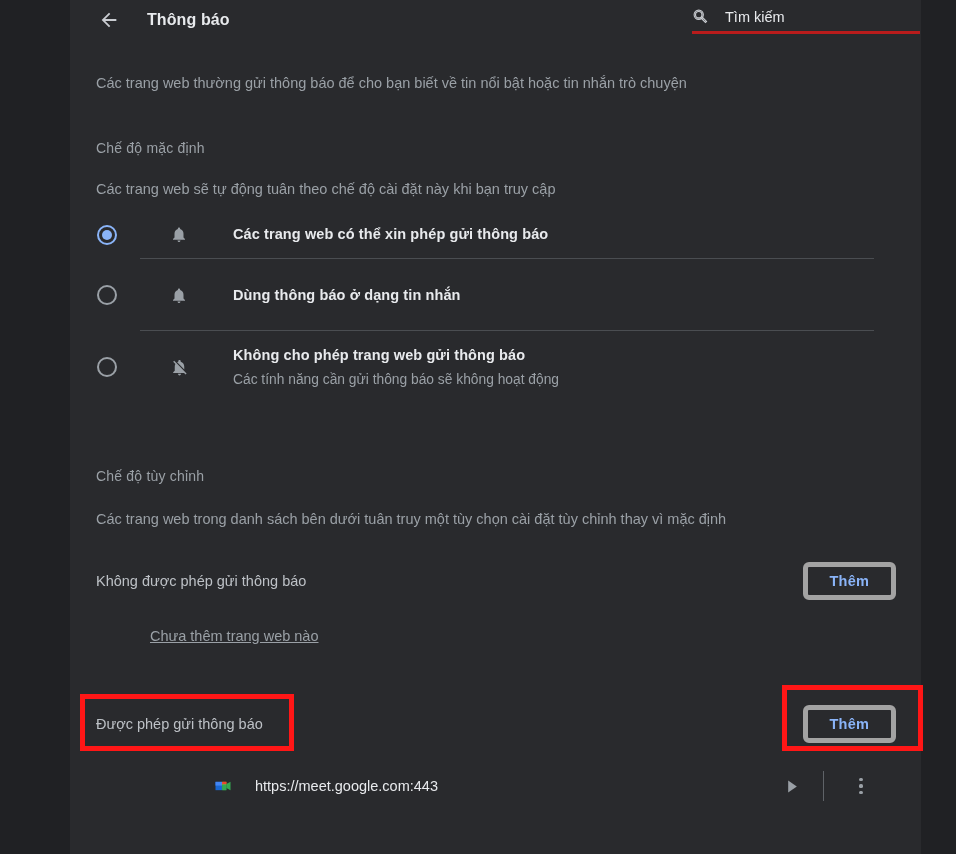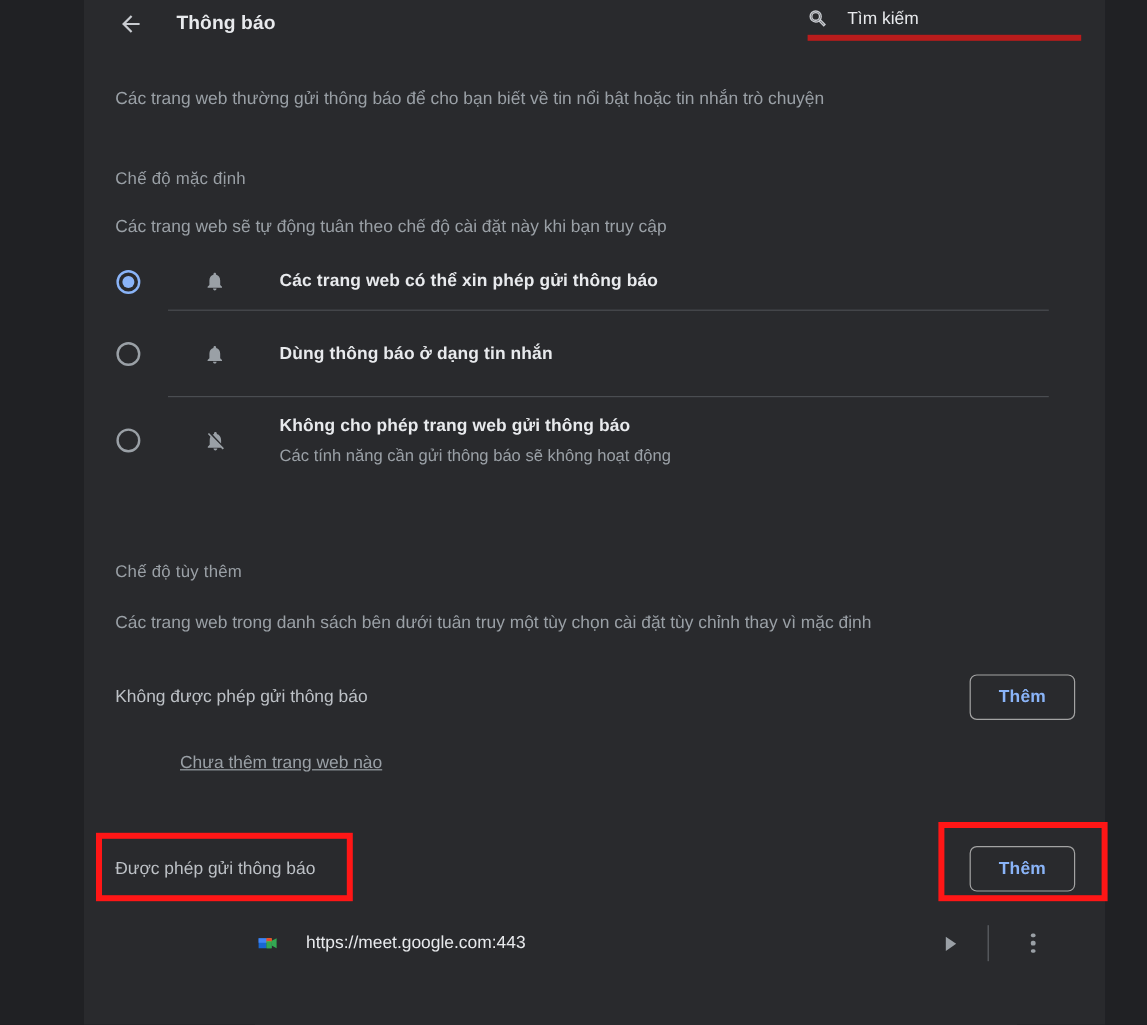--- a/index.html
+++ b/index.html
@@ -63,27 +63,27 @@
     margin-left: 18px;
     font-size: 16px;
     font-weight: bold;
     color: #e8eaed;
     letter-spacing: .1px;
     white-space: nowrap;
   }
 
   .search-wrap {
     position: absolute;
-    left: 603px;
+    left: 622px;
     top: 2px;
     width: 228px;
     height: 32px;
     display: flex;
     align-items: center;
-    border-bottom: 5px solid #b91c1c;
+    border-bottom: 3px solid #b91c1c;
   }
   .search-icon { flex: none; margin-right: 16px; display: block; }
   .search-input {
     flex: 1;
     background: transparent;
     border: 0;
     outline: none;
     color: #e8eaed;
     font-family: inherit;
     font-size: 14.5px;
@@ -195,21 +195,21 @@
 
   .perm-label {
     font-size: 14.5px;
     color: #bdc1c6;
   }
 
   .add-btn {
     height: 38px;
     min-width: 88px;
     padding: 0 22px;
-    border: 1px solid #a3a3a3;
+    border: 5px solid #a3a3a3;
     border-radius: 6px;
     background: transparent;
     color: #8ab4f8;
     font-family: inherit;
     font-size: 14.5px;
     font-weight: bold;
     letter-spacing: .2px;
     cursor: pointer;
   }
 
@@ -347,21 +347,21 @@
             <path d="M20 18.69 7.84 6.14 5.27 3.49 4 4.76l2.8 2.8v.01c-.52.99-.8 2.16-.8 3.42v5l-2 2v1h13.73l2 2L21 19.72l-1-1.03zM12 22c1.11 0 2-.89 2-2h-4c0 1.11.89 2 2 2zm6-7.32V11c0-3.08-1.64-5.64-4.5-6.32V4c0-.83-.67-1.5-1.5-1.5s-1.5.67-1.5 1.5v.68c-.15.03-.29.08-.42.12-.1.03-.2.07-.3.11h-.01c-.01 0-.01 0-.02.01-.23.09-.46.2-.68.31 0 0-.01 0-.01.01L18 14.68z" fill="#9aa0a6"></path>
           </svg>
         </span>
         <span class="row-texts">
           <span class="row-primary" style="display:block">Không cho phép trang web gửi thông báo</span>
           <span class="row-secondary" style="display:block">Các tính năng cần gửi thông báo sẽ không hoạt động</span>
         </span>
       </div>
     </div>
 
-    <div class="section-title" id="customTitle">Chế độ tùy thêm</div>
+    <div class="section-title" id="customTitle">Chế độ tùy chỉnh</div>
     <div class="section-desc" id="customDesc">Các trang web trong danh sách bên dưới tuân truy một tùy chọn cài đặt tùy chỉnh thay vì mặc định</div>
 
     <div class="perm-head" id="blockHead">
       <span class="perm-label">Không được phép gửi thông báo</span>
       <button class="add-btn">Thêm</button>
     </div>
     <div class="empty-note">Chưa thêm trang web nào</div>
 
     <div class="perm-head" id="allowHead">
       <span class="perm-label">Được phép gửi thông báo</span>

